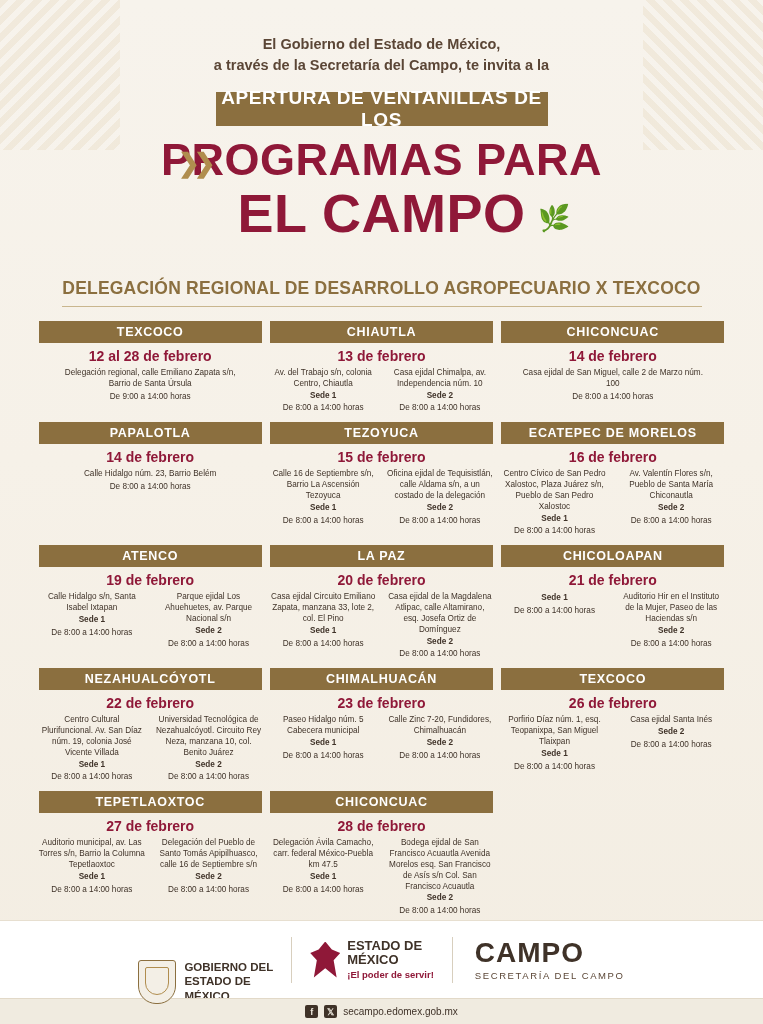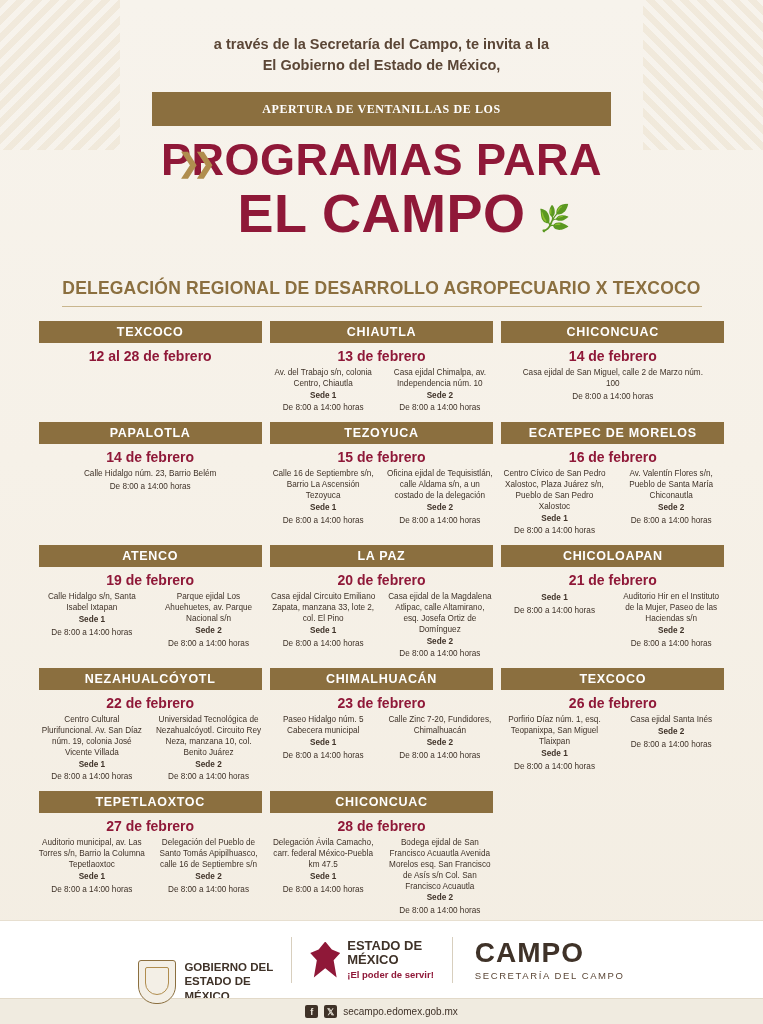--- a/index.html
+++ b/index.html
@@ -22,25 +22,25 @@
     opacity: .75;
   }
   .corner-tl { left: 0; }
   .corner-tr { right: 0; background: repeating-linear-gradient(45deg,#efe6d6 0 6px,#f7f3ec 6px 12px); }
 
   .top { padding: 34px 60px 0; text-align: center; }
   .invite-line { font-size: 14.5px; font-weight: bold; color: #5b4636; line-height: 1.45; }
 
   .band {
     margin: 16px auto 0;
-    width: 459px; height: 34px;
+    width: 332px; height: 34px;
     background: #8b6f3f;
     color: #fff;
     display: flex; align-items: center; justify-content: center;
-    font-size: 12px; font-weight: bold; letter-spacing: .6px; font-family: Liberation Serif, serif;
+    font-size: 19px; font-weight: bold; letter-spacing: .6px;
   }
   .title-wrap { margin-top: 10px; position: relative; }
   .title-1 {
     font-size: 45px; font-weight: bold; color: #8f1838;
     letter-spacing: .5px; line-height: 1.05;
   }
   .title-2 {
     font-size: 54px; font-weight: bold; color: #8f1838;
     letter-spacing: .5px; line-height: 1.05; margin-top: 2px;
   }
@@ -138,41 +138,47 @@
   .social-handle { font-size: 10px; color: #3f3228; }
 </style>
 </head>
 <body>
 
 <div class="poster">
   <div class="corner-tl"></div>
   <div class="corner-tr"></div>
 
   <div class="top">
+    <div class="invite-line">El Gobierno del Estado de México,</div>
     <div class="invite-line">a través de la Secretaría del Campo, te invita a la</div>
-    <div class="invite-line">El Gobierno del Estado de México,</div>
 
     <div class="band">APERTURA DE VENTANILLAS DE LOS</div>
 
     <div class="title-wrap">
       <span class="chev">❯❯</span>
       <div class="title-1">PROGRAMAS PARA</div>
       <div class="title-2">EL CAMPO</div>
       <span class="leaf">🌿</span>
     </div>
   </div>
 
   <div class="deleg">DELEGACIÓN REGIONAL DE DESARROLLO AGROPECUARIO X TEXCOCO</div>
   <div class="rule"></div>
 
   <div class="grid">
 
     <div class="card">
       <div class="card-head">TEXCOCO</div>
       <div class="card-date">12 al 28 de febrero</div>
+      <div class="venues">
+        <div class="venue single">
+          <span>Delegación regional, calle Emiliano Zapata s/n, Barrio de Santa Úrsula</span>
+          <span class="hours">De 9:00 a 14:00 horas</span>
+        </div>
+      </div>
     </div>
 
     <div class="card">
       <div class="card-head">CHIAUTLA</div>
       <div class="card-date">13 de febrero</div>
       <div class="venues">
         <div class="venue">
           <span>Av. del Trabajo s/n, colonia Centro, Chiautla</span>
           <span class="sede">Sede 1</span>
           <span class="hours">De 8:00 a 14:00 horas</span>

